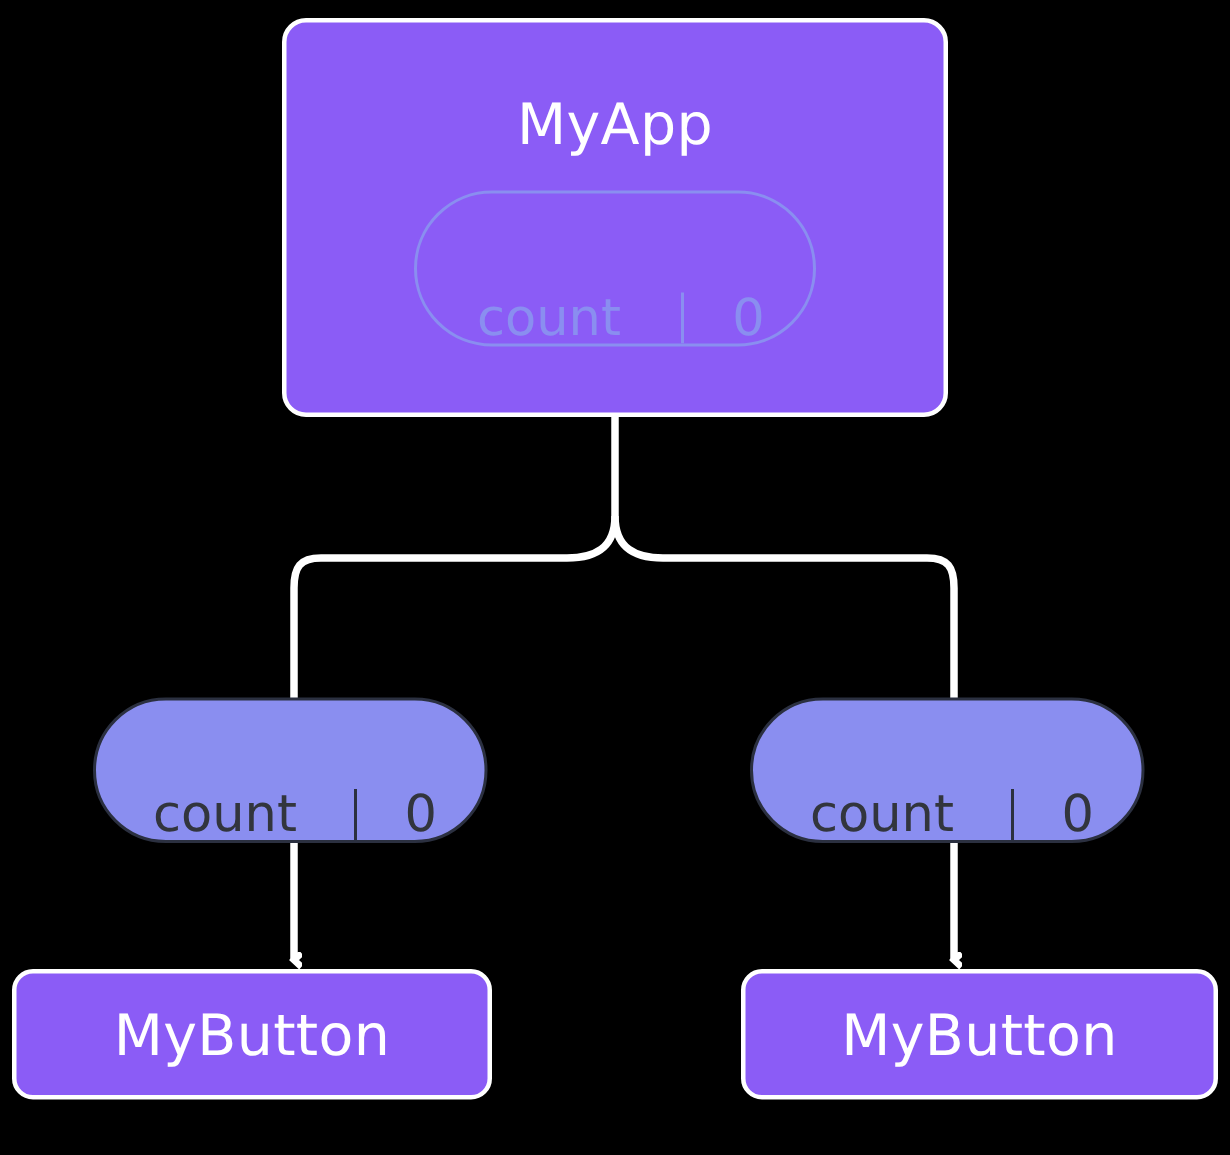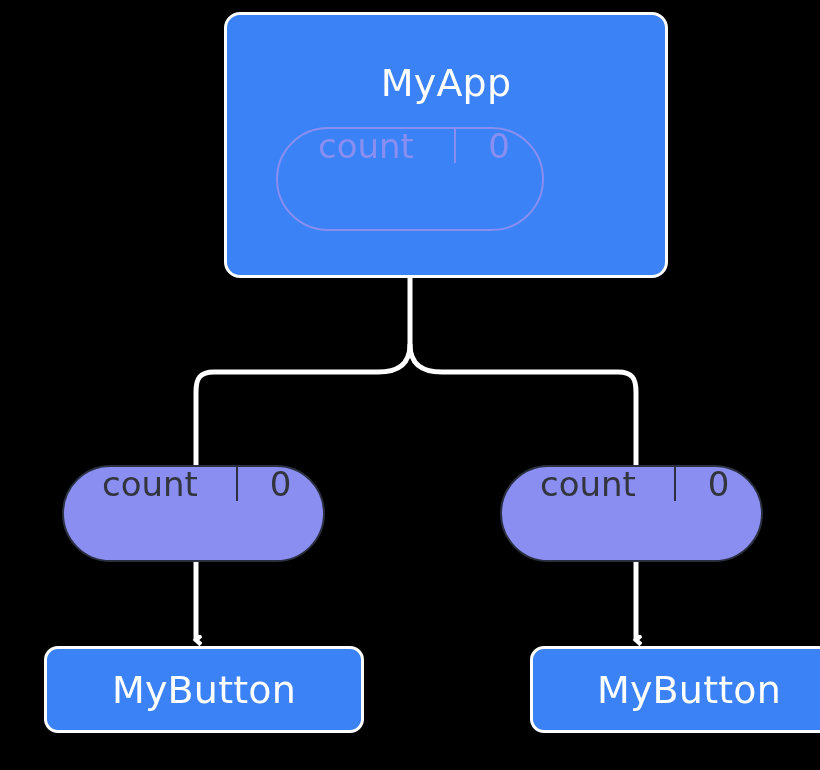--- a/index.html
+++ b/index.html
@@ -25,27 +25,26 @@
     top: 0;
     width: 820px;
     height: 770px;
     pointer-events: none;
   }
 
   
   .comp-box {
     position: absolute;
     box-sizing: border-box;
-    background: #3b82f6;
+    background: #8b5cf6;
     border: 3px solid #ffffff;
     border-radius: 14px;
     display: flex;
     flex-direction: column;
     align-items: center;
-    margin-left: 36px;
   }
   .comp-title {
     color: #ffffff;
     font-size: 38px;
     line-height: 1;
     font-weight: 400;
     letter-spacing: 0.2px;
     white-space: nowrap;
   }
 
@@ -75,21 +74,21 @@
     left: 494px;
     top: 646px;
     width: 318px;
   }
 
   
   .pill {
     position: absolute;
     box-sizing: border-box;
     display: flex;
-    align-items: flex-start;
+    align-items: flex-end;
     border-radius: 999px;
     overflow: hidden;
   }
   .pill .pill-key,
   .pill .pill-val {
     display: flex;
     align-items: center;
     justify-content: center;
     font-size: 34px;
     line-height: 1;

